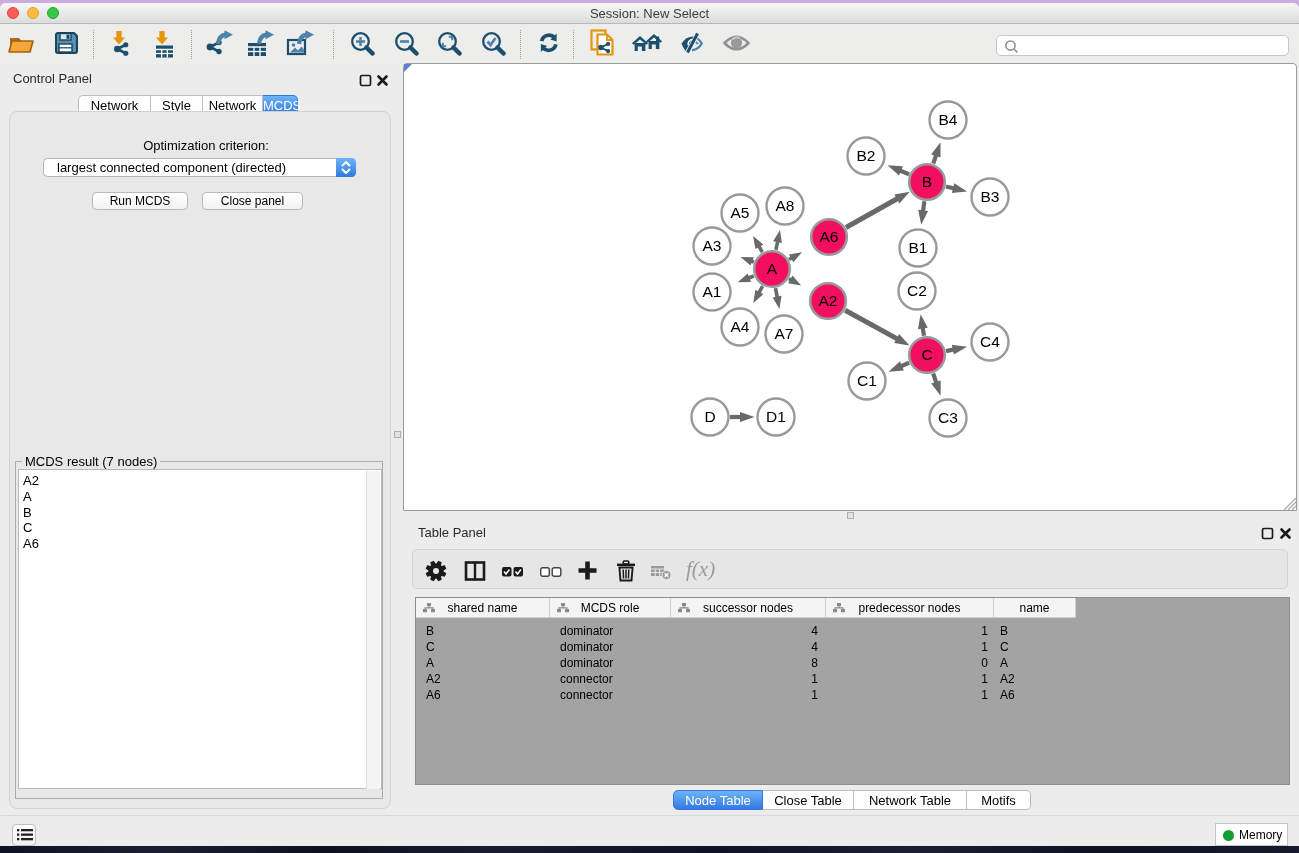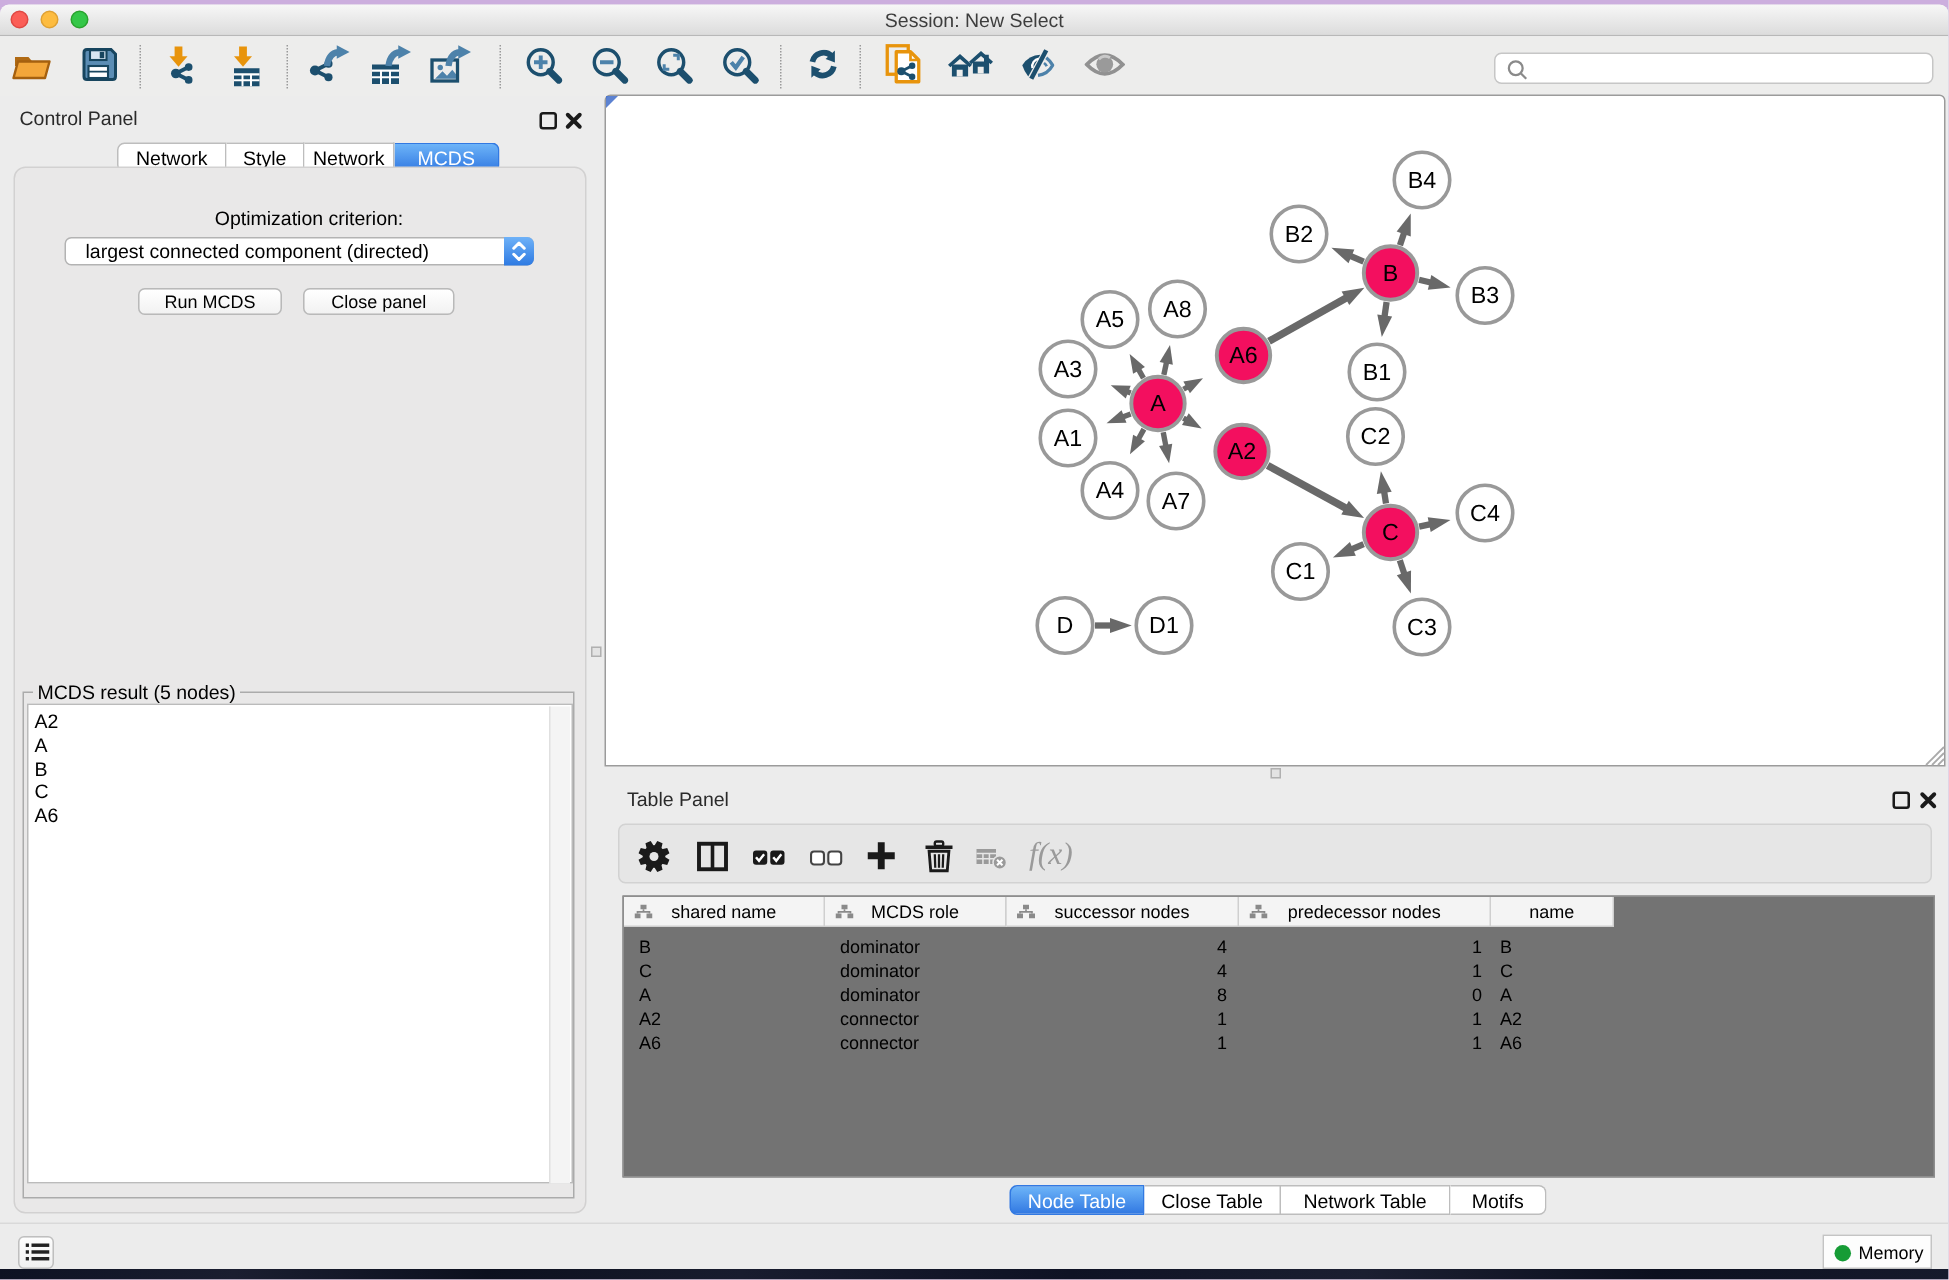--- a/index.html
+++ b/index.html
@@ -41,21 +41,21 @@
 #nettitle { position:absolute; left:0; top:0; width:892px; height:22px; background:linear-gradient(#f5f5f5,#d8d8d8); border-bottom:1px solid #acacac; border-radius:4px 4px 0 0; }
 #nettitle .t-red { left:14px; background:#fb5e57; border:0.5px solid #df4843; }
 #nettitle .t-yel { left:34px; background:#fdbc40; border:0.5px solid #dfa133; }
 #nettitle .t-grn { left:54px; background:#34c748; border:0.5px solid #2aa32e; }
 #nettitle .tl { top:4.5px; width:11.5px; height:11.5px; }
 #nettitletext { position:absolute; top:3px; width:100%; text-align:center; font-size:13px; color:#222; }
 
 #tpanel { position:absolute; left:404px; top:514px; width:888px; height:300px; }
 #tpanel .ptitle { position:absolute; left:14px; top:8px; font-size:13px; color:#2a2a2a; }
 #ttoolbar { position:absolute; left:8px; top:32px; width:876px; height:40px; background:#e6e6e6; border:1px solid #d2d2d2; border-radius:5px; }
-#ttable { position:absolute; left:11px; top:80px; width:875px; height:188px; background:#737373; border:1px solid #8e8e8e; }
+#ttable { position:absolute; left:11px; top:80px; width:875px; height:188px; background:#a3a3a3; border:1px solid #8e8e8e; }
 .th { position:absolute; top:0; height:20px; background:#f4f4f4; border-right:1px solid #cfcfcf; border-bottom:1px solid #cfcfcf; font-size:12px; text-align:center; line-height:20px; color:#000; }
 .td { position:absolute; font-size:12px; height:16px; line-height:16px; color:#000; }
 #btabs { position:absolute; left:269px; top:273px; display:flex; }
 
 #statusbar { position:absolute; left:0; top:812px; width:1299px; height:31px; background:#ececec; border-top:1px solid #d9d9d9; }
 #listbtn { position:absolute; left:12px; top:8px; width:24px; height:22px; background:linear-gradient(#fefefe,#f0f0f0); border:1px solid #bfbfbf; border-radius:4px; }
 #membtn { position:absolute; left:1215px; top:7px; width:73px; height:23px; background:#fdfdfd; border:1px solid #c4c4c4; font-size:12px; }
 #wallbottom { position:absolute; left:0; top:846px; width:1299px; height:7px; background:linear-gradient(90deg,#0d1122 0%,#1a1e30 12%,#0c101e 25%,#181c2e 38%,#0e1224 55%,#1b1f31 70%,#0c101f 85%,#161a2c 100%); }
 </style>
 </head>
@@ -198,34 +198,34 @@
     <svg class="abs" style="left:359px;top:13px" width="13" height="13" viewBox="0 0 13 13">
         <rect x="1.5" y="1.5" width="10" height="10" rx="1.5" fill="none" stroke="#1a1a1a" stroke-width="1.7"></rect>
       </svg>
       <svg class="abs" style="left:376px;top:13px" width="13" height="13" viewBox="0 0 13 13">
         <path d="M2.5,2.5 L10.5,10.5 M10.5,2.5 L2.5,10.5" stroke="#1a1a1a" stroke-width="2.6" stroke-linecap="round"></path>
       </svg>
     <div class="tabrow" style="left:78px; top:34px;">
       <div class="tab first" style="width:73px;padding:0;">Network</div>
         <div class="tab" style="width:52px;padding:0;">Style</div>
         <div class="tab" style="width:60px;padding:0;">Network</div>
-        <div class="tab sel last" style="width:70px;padding:0;">MCDS</div>
+        <div class="tab sel last" style="width:35px;padding:0;">MCDS</div>
     </div>
     <div id="cpanelbody"></div>
     <div id="optlabel">Optimization criterion:</div>
     <div id="dropdown">
         <div class="dtext">largest connected component (directed)</div>
         <div id="stepper"><svg width="20" height="19" viewBox="0 0 20 19">
             <path d="M6.5,7.5 L10,4 L13.5,7.5 M6.5,11.5 L10,15 L13.5,11.5" fill="none" stroke="#fff" stroke-width="2" stroke-linecap="round" stroke-linejoin="round"></path>
           </svg></div>
       </div>
     <div class="btn" style="left:92px; top:131px; width:96px;">Run MCDS</div>
     <div class="btn" style="left:202px; top:131px; width:101px;">Close panel</div>
     <div id="fieldset">
-      <div id="fieldlegend">MCDS result (5 nodes)</div>
+      <div id="fieldlegend">MCDS result (7 nodes)</div>
       <div id="mcdslist">
         <div id="mcdsscroll"></div>
         <div class="li">A2</div>
           <div class="li">A</div>
           <div class="li">B</div>
           <div class="li">C</div>
           <div class="li">A6</div>
       </div>
     </div>
   </div>

